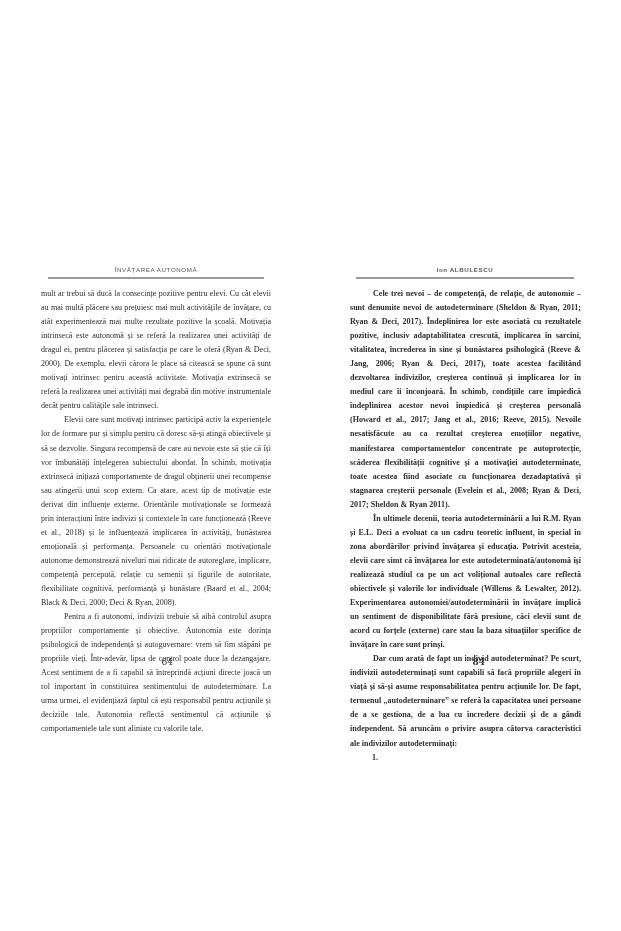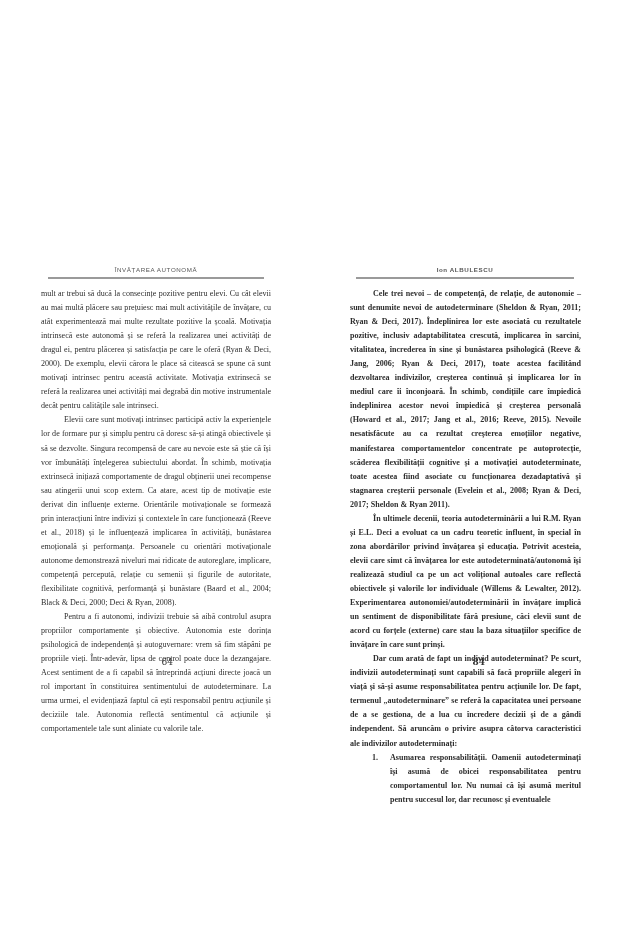--- a/index.html
+++ b/index.html
@@ -53,17 +53,16 @@
 
 <div class="page right">
   <div class="running-head">Ion ALBULESCU</div>
   <div class="head-rule"></div>
   <div class="text-block">
     <p class="indent last-line-left">Cele trei nevoi – de competență, de relație, de autonomie – sunt denumite nevoi de autodeterminare (Sheldon &amp; Ryan, 2011; Ryan &amp; Deci, 2017). Îndeplinirea lor este asociată cu rezultatele pozitive, inclusiv adaptabilitatea crescută, implicarea în sarcini, vitalitatea, încrederea în sine și bunăstarea psihologică (Reeve &amp; Jang, 2006; Ryan &amp; Deci, 2017), toate acestea facilitând dezvoltarea indivizilor, creșterea continuă și implicarea lor în mediul care îi înconjoară. În schimb, condițiile care împiedică îndeplinirea acestor nevoi împiedică și creșterea personală (Howard et al., 2017; Jang et al., 2016; Reeve, 2015). Nevoile nesatisfăcute au ca rezultat creșterea emoțiilor negative, manifestarea comportamentelor concentrate pe autoprotecție, scăderea flexibilității cognitive și a motivației autodeterminate, toate acestea fiind asociate cu funcționarea dezadaptativă și stagnarea creșterii personale (Evelein et al., 2008; Ryan &amp; Deci, 2017; Sheldon &amp; Ryan 2011).</p>
     <p class="indent last-line-left">În ultimele decenii, teoria autodeterminării a lui R.M. Ryan și E.L. Deci a evoluat ca un cadru teoretic influent, în special în zona abordărilor privind învățarea și educația. Potrivit acesteia, elevii care simt că învățarea lor este autodeterminată/autonomă își realizează studiul ca pe un act volițional autoales care reflectă obiectivele și valorile lor individuale (Willems &amp; Lewalter, 2012). Experimentarea autonomiei/autodeterminării în învățare implică un sentiment de disponibilitate fără presiune, căci elevii sunt de acord cu forțele (externe) care stau la baza situațiilor specifice de învățare în care sunt prinși.</p>
     <p class="indent last-line-left">Dar cum arată de fapt un individ autodeterminat? Pe scurt, indivizii autodeterminați sunt capabili să facă propriile alegeri în viață și să-și asume responsabilitatea pentru acțiunile lor. De fapt, termenul „autodeterminare” se referă la capacitatea unei persoane de a se gestiona, de a lua cu încredere decizii și de a gândi independent. Să aruncăm o privire asupra câtorva caracteristici ale indivizilor autodeterminați:</p>
     <div class="list-item">
       <span class="list-num">1.</span>
-      <span>Asumarea responsabilității. Oamenii autodeterminați își asumă de obicei responsabilitatea pentru comportamentul lor. Nu numai că își asumă meritul pentru succesul lor, dar recunosc și eventualele</span>
     </div>
   </div>
   <div class="page-number">84</div>
 </div>
 
 </body></html>

